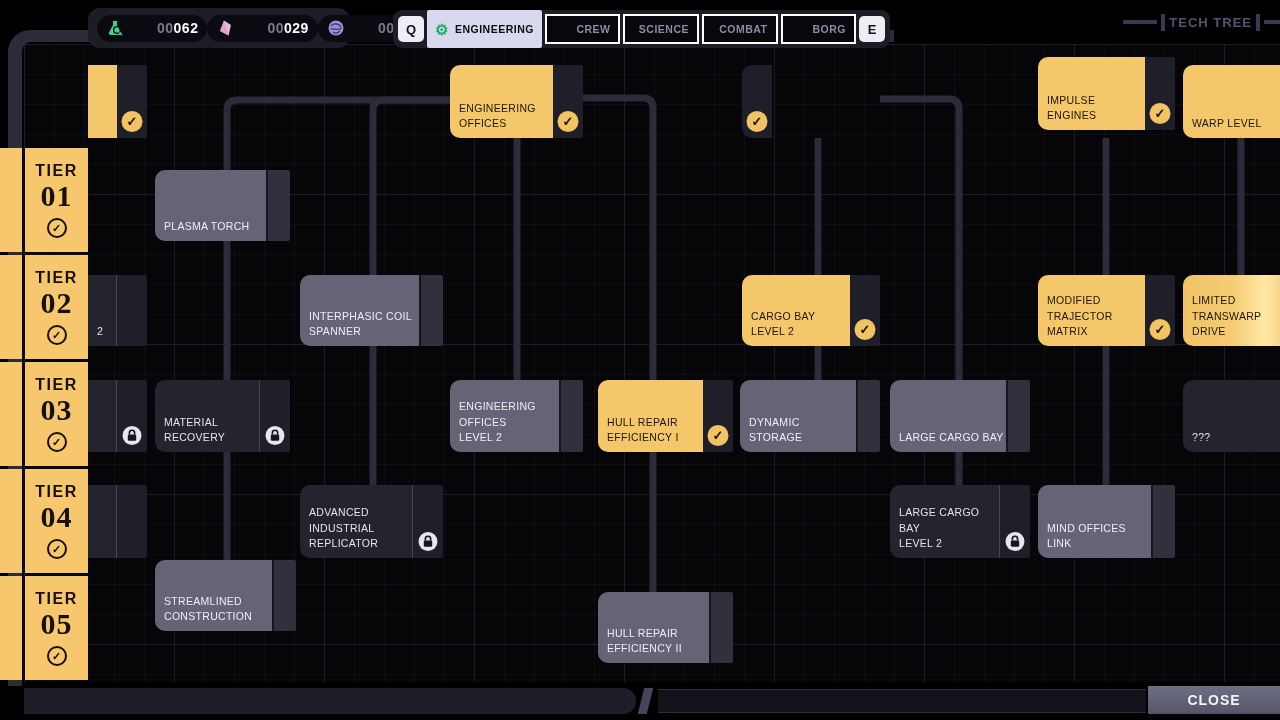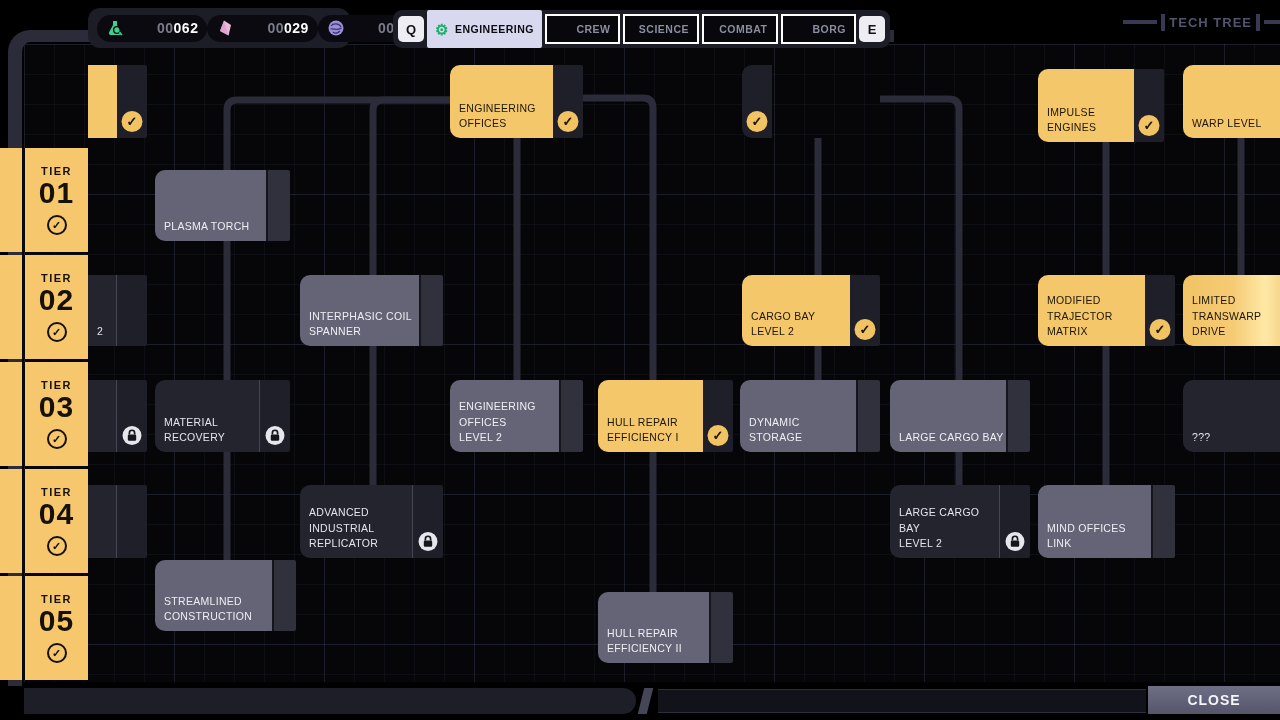--- a/index.html
+++ b/index.html
@@ -61,22 +61,22 @@
     font-size:13px; font-weight:bold; display:flex; align-items:center; justify-content:center; }
   .lock-badge { position:absolute; left:50%; bottom:6px; transform:translateX(-50%);
     width:21px; height:21px; }
 
   
   .tier { position:absolute; left:0; width:88px; height:104px; display:flex; z-index:4; }
   .tier .strip { width:22px; background:#f6c76d; }
   .tier .gapline { width:3px; background:#0a0a0e; }
   .tier .main { flex:1; background:#f6c76d; display:flex; flex-direction:column;
     align-items:center; justify-content:center; color:#161005; }
-  .tier .tlabel { font-size:11px; font-weight:bold; letter-spacing:1.5px; }
-  .tier .tnum { font-size:30px; font-weight:bold; line-height:1; margin-top:1px; letter-spacing:1px; }
+  .tier .tlabel { font-size:16px; font-weight:bold; letter-spacing:1.5px; }
+  .tier .tnum { font-size:30px; font-weight:bold; line-height:1; margin-top:1px; letter-spacing:1px;font-family:Liberation Serif, serif; }
   .tier .tcheck { margin-top:7px; width:20px; height:20px; border-radius:50%;
     border:2px solid #161005; color:#161005; font-size:11px; font-weight:bold;
     display:flex; align-items:center; justify-content:center; }
 
   
   .resbar { position:absolute; left:88px; top:8px; width:262px; height:40px;
     background:#1d1d27; border-radius:12px; display:flex; align-items:center;
     justify-content:space-between; padding:0 9px; z-index:5; }
   .pill { height:27px; background:#0a0a10; border-radius:14px; display:flex;
     align-items:center; gap:5px; padding:0 9px; }
@@ -154,21 +154,21 @@
       </div>
     </div>
 </div>
 <div class="node purchased" style="left:742px;top:65px;width:138px;height:73px">
   <div class="nside">
       <div class="check-badge">
         <span>✓</span>
       </div>
     </div>
 </div>
-<div class="node purchased" style="left:1038px;top:69px;width:126px;height:73px">
+<div class="node purchased" style="left:1038px;top:57px;width:137px;height:73px">
   <div class="nbody">
       <span class="nlabel">IMPULSE ENGINES</span>
     </div>
   <div class="nside">
       <div class="check-badge">
         <span>✓</span>
       </div>
     </div>
 </div>
 <div class="node purchased cut-right" style="left:1183px;top:65px;width:100px;height:73px">

